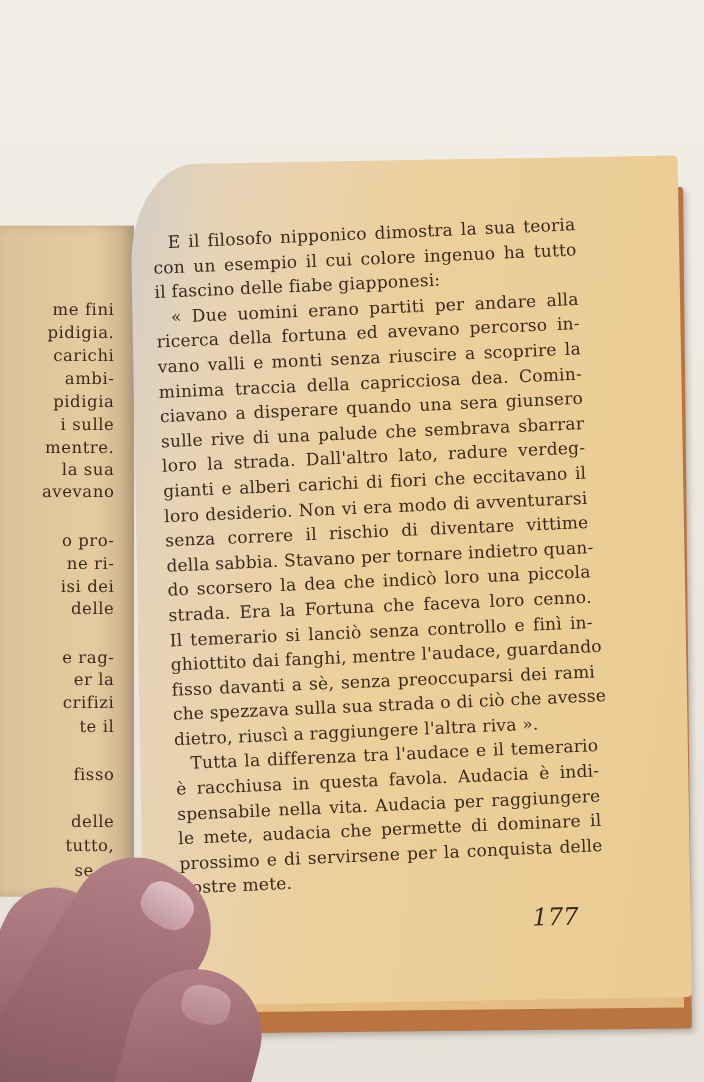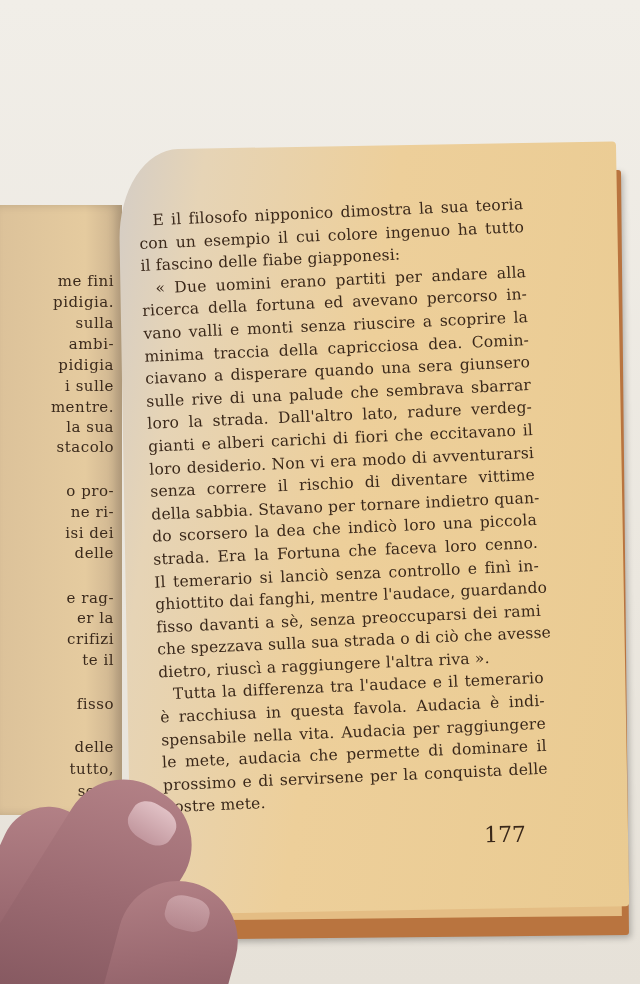--- a/index.html
+++ b/index.html
@@ -18,21 +18,21 @@
     position:absolute; left:220px; top:178px; width:398px; height:740px;
     background:#e4bd84;
     transform: rotate(-0.6deg);
   }
   .left-page {
     position:absolute; left:0; top:205px; width:122px; height:610px;
     background: linear-gradient(90deg,#dcc29a 0%, #e5cb9f 70%, #c9b08d 100%);
     box-shadow: inset -6px 0 10px rgba(0,0,0,0.15);
   }
   .left-line {
-    position:absolute; right:8px; font-size:15px; color:#3b2a1c;
+    position:absolute; right:18px; font-size:15px; color:#3b2a1c;
     white-space:nowrap; letter-spacing:0.5px; 
   }
   .right-page {
     position:absolute; left:118px; top:150px; width:498px; height:765px;
     background: linear-gradient(100deg,#d4cdc6 0%, #e6d4b6 14%, #edcf9a 45%, #eacb92 100%);
     border-radius: 60px 4px 4px 4px / 90px 4px 4px 4px;
     transform: rotate(-1deg);
     transform-origin: top left;
   }
   .text-block {
@@ -42,47 +42,48 @@
   }
   .line {
     height:22.6px; line-height:22.6px; white-space:nowrap;
     text-align:justify; text-align-last:justify; letter-spacing:0.2px;
   }
   .line.last { text-align-last:left; }
   .line.indent { padding-left:14px; }
   .page-number {
     position:absolute; left:484px; top:822px; font-size:22px; color:#3a281a;
     transform: rotate(-1deg);
+    font-style: italic;
   }
   .finger {
     position:absolute; border-radius:60px 60px 30px 30px;
     background: linear-gradient(160deg,#b58388 0%, #9c6b72 45%, #7a4f57 100%);
   }
   .nail {
     position:absolute; border-radius:40%;
     background: linear-gradient(180deg,#e6c8cc,#c49aa1);
     opacity:0.9;
   }
 </style>
 </head>
 <body>
 
 <div class="cover-edge"></div>
 <div class="page-stack"></div>
 
 <div class="left-page">
   <div class="left-line" style="top:67px">me fini</div>
   <div class="left-line" style="top:88px">pidigia.</div>
-  <div class="left-line" style="top:109px">sulla</div>
+  <div class="left-line" style="top:109px">carichi</div>
   <div class="left-line" style="top:130px">ambi-</div>
   <div class="left-line" style="top:151px">pidigia</div>
   <div class="left-line" style="top:172px">i sulle</div>
   <div class="left-line" style="top:193px">mentre.</div>
   <div class="left-line" style="top:213px">la sua</div>
-  <div class="left-line" style="top:233px">stacolo</div>
+  <div class="left-line" style="top:233px">avevano</div>
   <div class="left-line" style="top:277px">o pro-</div>
   <div class="left-line" style="top:298px">ne ri-</div>
   <div class="left-line" style="top:319px">isi dei</div>
   <div class="left-line" style="top:339px">delle</div>
   <div class="left-line" style="top:384px">e rag-</div>
   <div class="left-line" style="top:404px">er la</div>
   <div class="left-line" style="top:425px">crifizi</div>
   <div class="left-line" style="top:446px">te il</div>
   <div class="left-line" style="top:490px">fisso</div>
   <div class="left-line" style="top:533px">delle</div>

